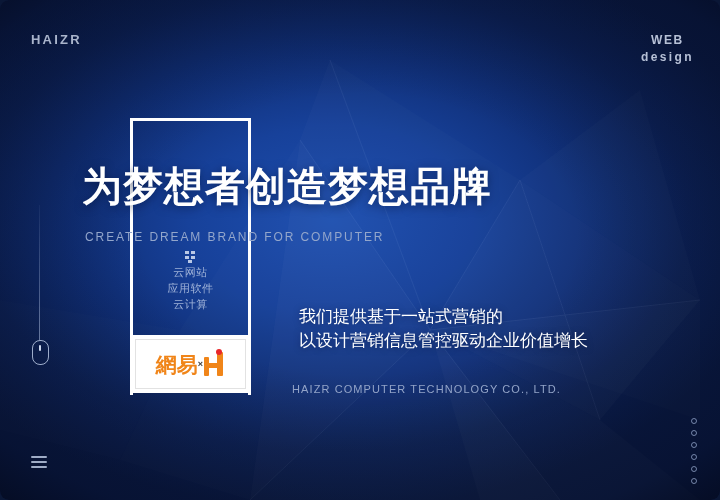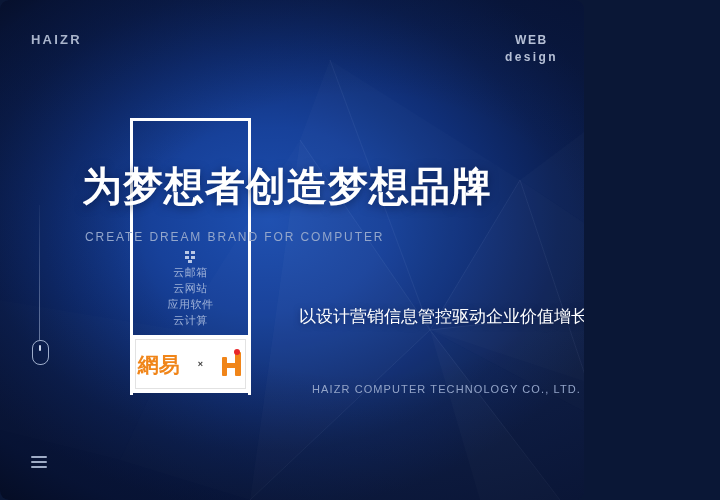--- a/index.html
+++ b/index.html
@@ -5,21 +5,21 @@
   html, body {
     margin: 0;
     padding: 0;
     background: #0a1736;
   }
   body {
     font-family: "Liberation Sans", "DejaVu Sans", sans-serif;
   }
   #stage {
     position: relative;
-    width: 584px;
+    width: 720px;
     height: 500px;
     overflow: hidden;
     background:
       radial-gradient(ellipse 62% 58% at 46% 44%, #1d4fb0 0%, #17419a 32%, #102f77 58%, #0c2156 80%, #0a1a44 100%),
       linear-gradient(135deg, #0a1838 0%, #123a8e 45%, #0b1f4e 100%);
     border-radius: 9px;
   }
   
   .poly {
     position: absolute;
@@ -118,21 +118,21 @@
 
   .logo-box {
     position: absolute;
     left: 131px; top: 335px;
     width: 119px; height: 58px;
     background: #ffffff;
     box-sizing: border-box;
     display: flex;
     align-items: center;
     justify-content: center;
-    gap: 18px;
+    gap: 0;
   }
   .logo-box .inner-line {
     position: absolute;
     left: 4px; top: 4px; right: 4px; bottom: 4px;
     border: 1px solid #e2e2e2;
     pointer-events: none;
   }
   .wangyi {
     font-size: 21px;
     font-weight: bold;
@@ -180,21 +180,21 @@
     position: absolute;
     left: 299px; top: 305px;
     font-size: 17px;
     line-height: 24px;
     color: #ffffff;
     white-space: nowrap;
     text-shadow: 0 1px 6px rgba(3,14,48,0.5);
   }
   .company-line {
     position: absolute;
-    left: 312px; top: 383px;
+    left: 292px; top: 383px;
     font-size: 11px;
     letter-spacing: 1.1px;
     color: #93a4c8;
     white-space: nowrap;
   }
 
   
   .dots {
     position: absolute;
     left: 691px; top: 418px;
@@ -260,21 +260,20 @@
     <g fill="#b9c8e6">
       <rect x="2" y="0" width="4" height="3"></rect>
       <rect x="8" y="0" width="4" height="3"></rect>
       <rect x="2" y="5" width="4" height="3"></rect>
       <rect x="8" y="5" width="4" height="3"></rect>
       <rect x="5" y="9" width="4" height="3"></rect>
     </g>
   </svg>
 
   <div class="feature-list">
-    <div>云邮箱</div>
     <div>云网站</div>
     <div>应用软件</div>
     <div>云计算</div>
   </div>
 
   <div class="logo-box">
     <div class="inner-line"></div>
     <div class="wangyi">網易</div>
     <div class="xmark">×</div>
     <div class="hlogo">
@@ -282,20 +281,21 @@
       <div class="bar-m"></div>
       <div class="bar-r"></div>
       <div class="dot"></div>
     </div>
   </div>
 
   <div class="headline">为梦想者创造梦想品牌</div>
   <div class="subheadline">CREATE DREAM BRAND FOR COMPUTER</div>
 
   <div class="body-copy">
+    <div>我们提供基于一站式营销的</div>
     <div>以设计营销信息管控驱动企业价值增长</div>
   </div>
   <div class="company-line">HAIZR  COMPUTER TECHNOLOGY CO., LTD.</div>
 
   <div class="dots">
     <div class="dot"></div>
     <div class="dot"></div>
     <div class="dot"></div>
     <div class="dot"></div>
     <div class="dot"></div>

